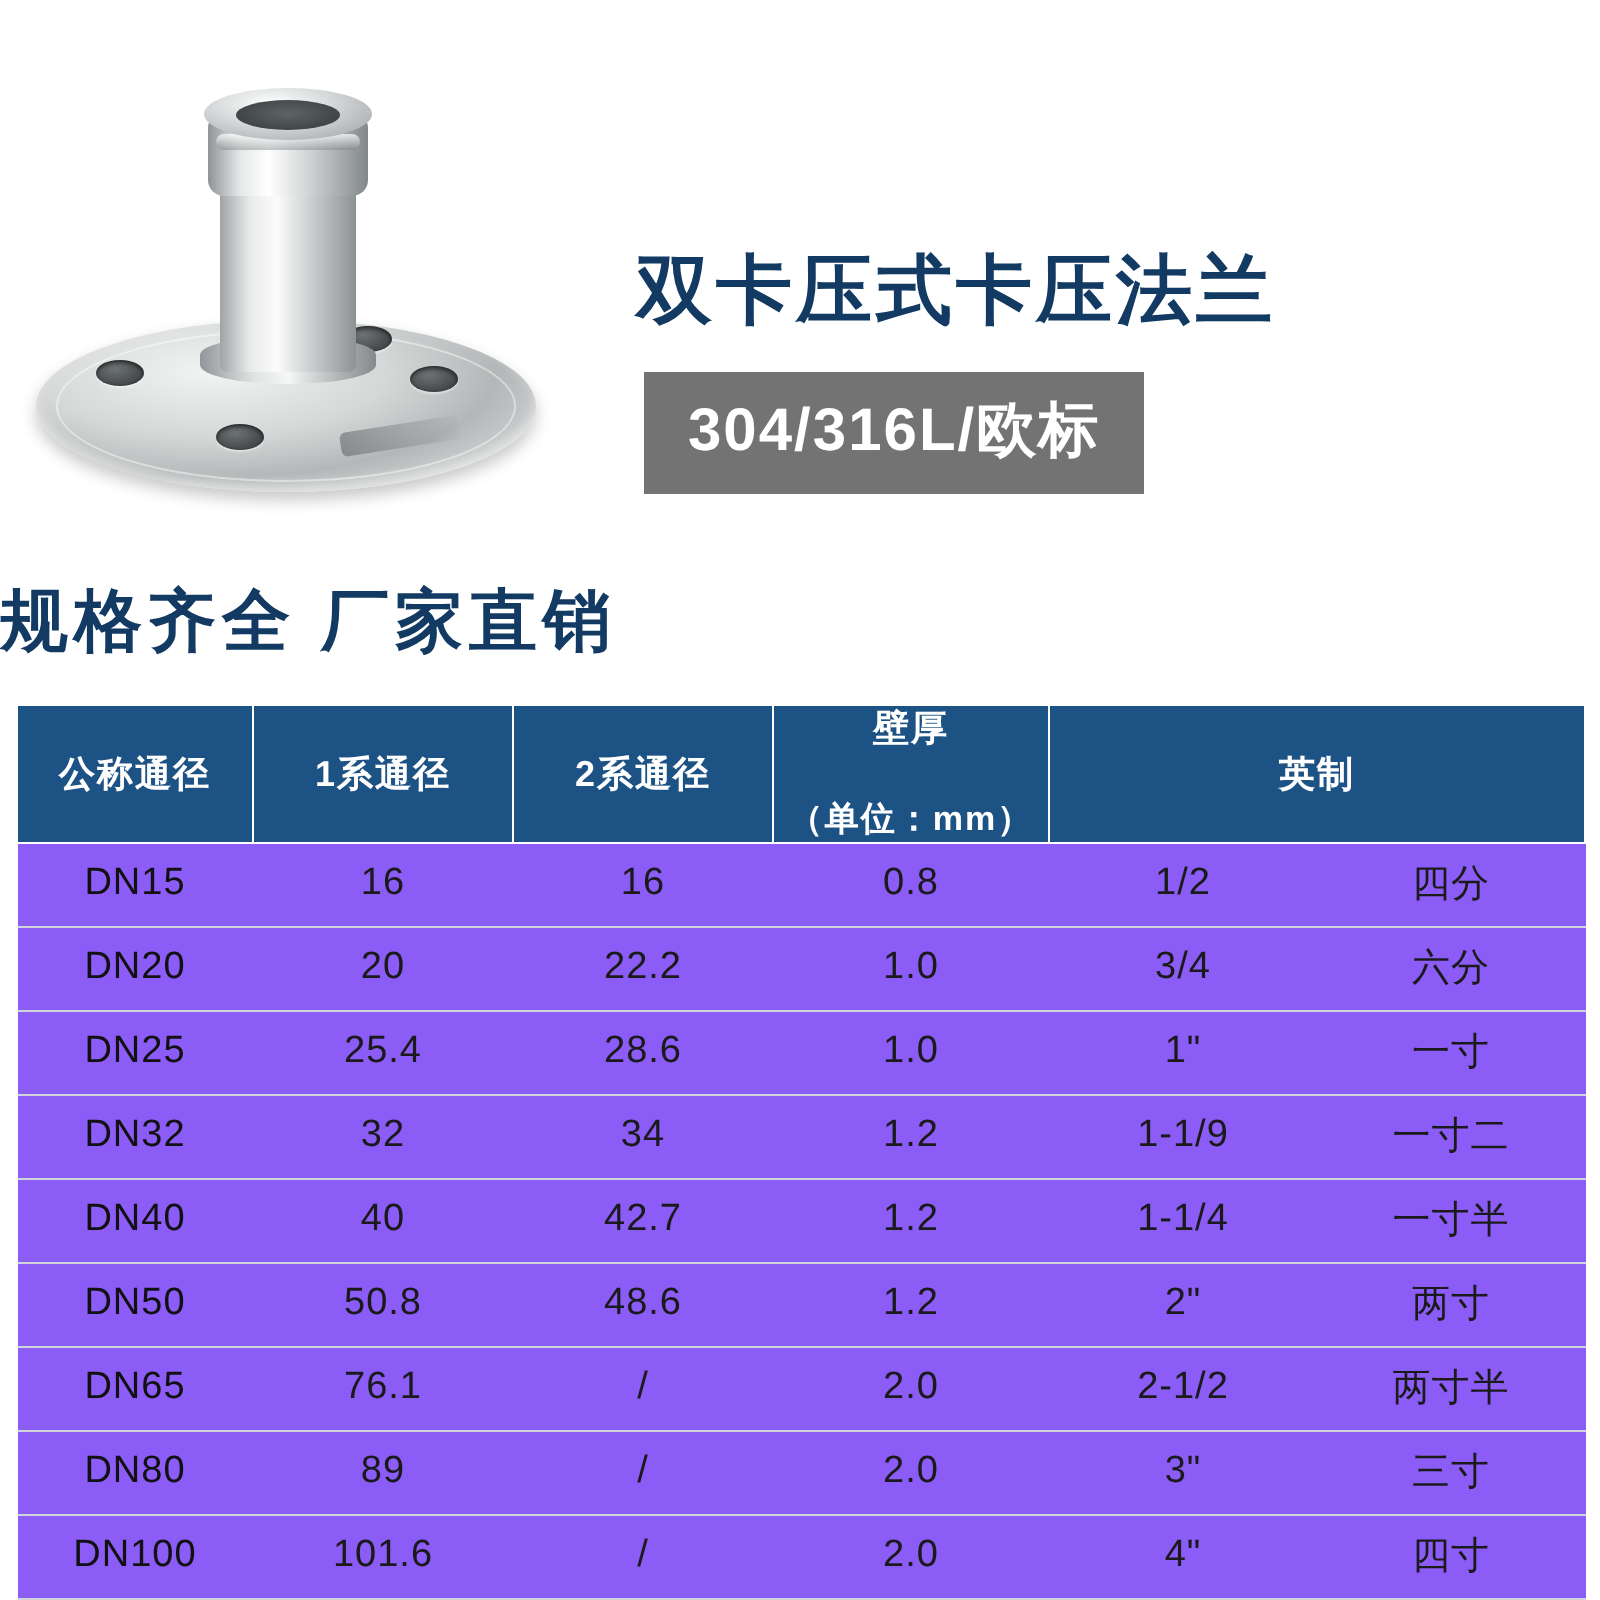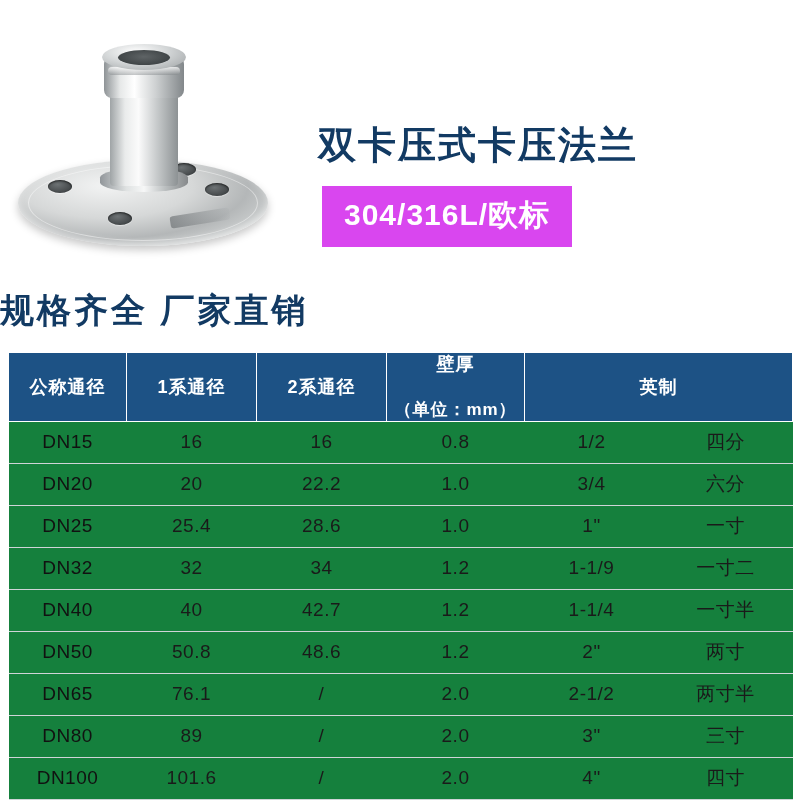--- a/index.html
+++ b/index.html
@@ -143,21 +143,21 @@
     font-size: 38px;
     font-weight: bold;
     color: #123a63;
     letter-spacing: 2px;
     white-space: nowrap;
   }
   .badge {
     position: absolute;
     left: 322px;
     top: 186px;
-    background: #d946ef;
+    background: #737373;
     color: #ffffff;
     font-size: 30px;
     font-weight: bold;
     padding: 9px 22px 11px 22px;
     letter-spacing: 1px;
     white-space: nowrap;
   }
   .subhead {
     position: absolute;
     left: 0;
@@ -193,21 +193,21 @@
   .spec-table th.sub2 {
     line-height: 1.2;
   }
   .spec-table td {
     text-align: center;
     font-size: 19px;
     color: #1a1a1a;
     height: 39px;
     border-bottom: 1px solid #cfd4d8;
     border-right: none;
-    background: #15803d;
+    background: #8b5cf6;
     letter-spacing: 0.5px;
   }
   .spec-table tr td:first-child {
     color: #111111;
   }
   .col-a { width: 118px; }
   .col-b { width: 130px; }
   .col-c { width: 130px; }
   .col-d { width: 138px; }
   .col-e { width: 134px; }

